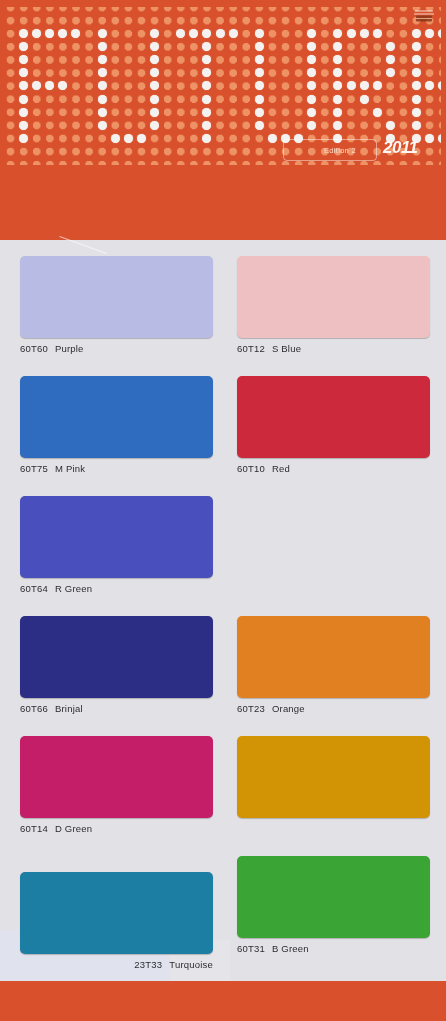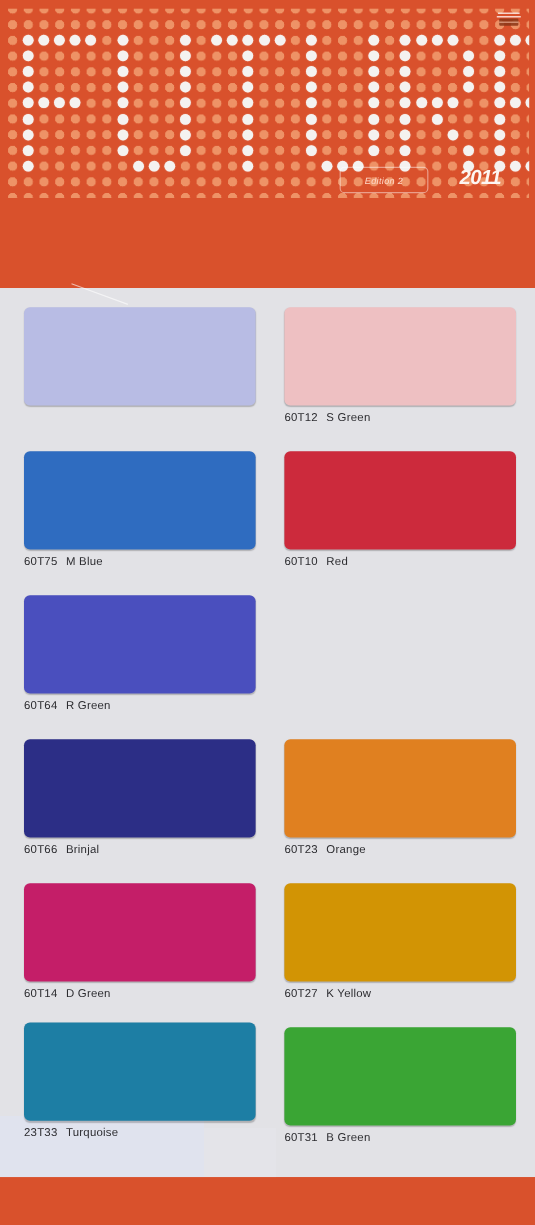--- a/index.html
+++ b/index.html
@@ -32,21 +32,21 @@
     background:#f4f2f0;box-shadow:0 0 1px rgba(255,255,255,.6);
   }
   #logo-mark{
     position:absolute;right:9px;top:6px;width:26px;height:20px;
   }
   #edition-badge{
     position:absolute;left:283px;top:139px;width:72px;height:20px;
     border:1px solid rgba(255,255,255,.45);border-radius:4px;
     color:#ffd9c9;font-size:7.5px;letter-spacing:.3px;
     display:flex;align-items:center;justify-content:center;
-    font-style:italic;
+    padding-left:20px;
   }
   #year-label{
     position:absolute;left:383px;top:138px;
     color:#fdf6f2;font-size:17px;font-weight:bold;font-style:italic;
     letter-spacing:-0.5px;
   }
   
   #swatch-card{
     position:absolute;left:0;top:240px;width:446px;height:741px;
     background:#e2e2e6;
@@ -211,28 +211,29 @@
   <div id="year-label">2011</div>
 </div>
 
 <div id="swatch-card">
   <div class="scratch"></div>
   <div class="tint-a"></div>
   <div class="tint-b"></div>
   <div class="swatch-grid" id="swatch-grid">
       <div class="swatch-cell" style="left: 20px; top: 16px;">
         <div class="chip" style="background: rgb(184, 188, 228);"></div>
+        <div class="chip-label"><span class="code">60T60</span><span>Purple</span></div>
       </div>
       <div class="swatch-cell" style="left: 237px; top: 16px;">
         <div class="chip" style="background: rgb(238, 192, 194);"></div>
-        <div class="chip-label"><span class="code">60T12</span><span>S Green</span></div>
+        <div class="chip-label"><span class="code">60T12</span><span>S Blue</span></div>
       </div>
       <div class="swatch-cell" style="left: 20px; top: 136px;">
         <div class="chip" style="background: rgb(47, 108, 192);"></div>
-        <div class="chip-label"><span class="code">60T75</span><span>M Blue</span></div>
+        <div class="chip-label"><span class="code">60T75</span><span>M Pink</span></div>
       </div>
       <div class="swatch-cell" style="left: 237px; top: 136px;">
         <div class="chip" style="background: rgb(204, 42, 60);"></div>
         <div class="chip-label"><span class="code">60T10</span><span>Red</span></div>
       </div>
       <div class="swatch-cell" style="left: 20px; top: 256px;">
         <div class="chip" style="background: rgb(74, 79, 190);"></div>
         <div class="chip-label"><span class="code">60T64</span><span>R Green</span></div>
       </div>
       <div class="swatch-cell" style="left: 20px; top: 376px;">
@@ -242,23 +243,22 @@
       <div class="swatch-cell" style="left: 237px; top: 376px;">
         <div class="chip" style="background: rgb(224, 128, 32);"></div>
         <div class="chip-label"><span class="code">60T23</span><span>Orange</span></div>
       </div>
       <div class="swatch-cell" style="left: 20px; top: 496px;">
         <div class="chip" style="background: rgb(196, 30, 104);"></div>
         <div class="chip-label"><span class="code">60T14</span><span>D Green</span></div>
       </div>
       <div class="swatch-cell" style="left: 237px; top: 496px;">
         <div class="chip" style="background: rgb(210, 148, 4);"></div>
-        <div class="chip-label"><span class="code">60T27</span><span>K Yellow</span></div>
-      </div>
-      <div class="swatch-cell" style="left: 20px; top: 612px;">
+      </div>
+      <div class="swatch-cell" style="left: 20px; top: 632px; text-align: right;">
         <div class="chip" style="background: rgb(29, 126, 164);"></div>
         <div class="chip-label"><span class="code">23T33</span><span>Turquoise</span></div>
       </div>
       <div class="swatch-cell" style="left: 237px; top: 616px;">
         <div class="chip" style="background: rgb(58, 165, 52);"></div>
         <div class="chip-label"><span class="code">60T31</span><span>B Green</span></div>
       </div>
     </div>
 </div>
 

